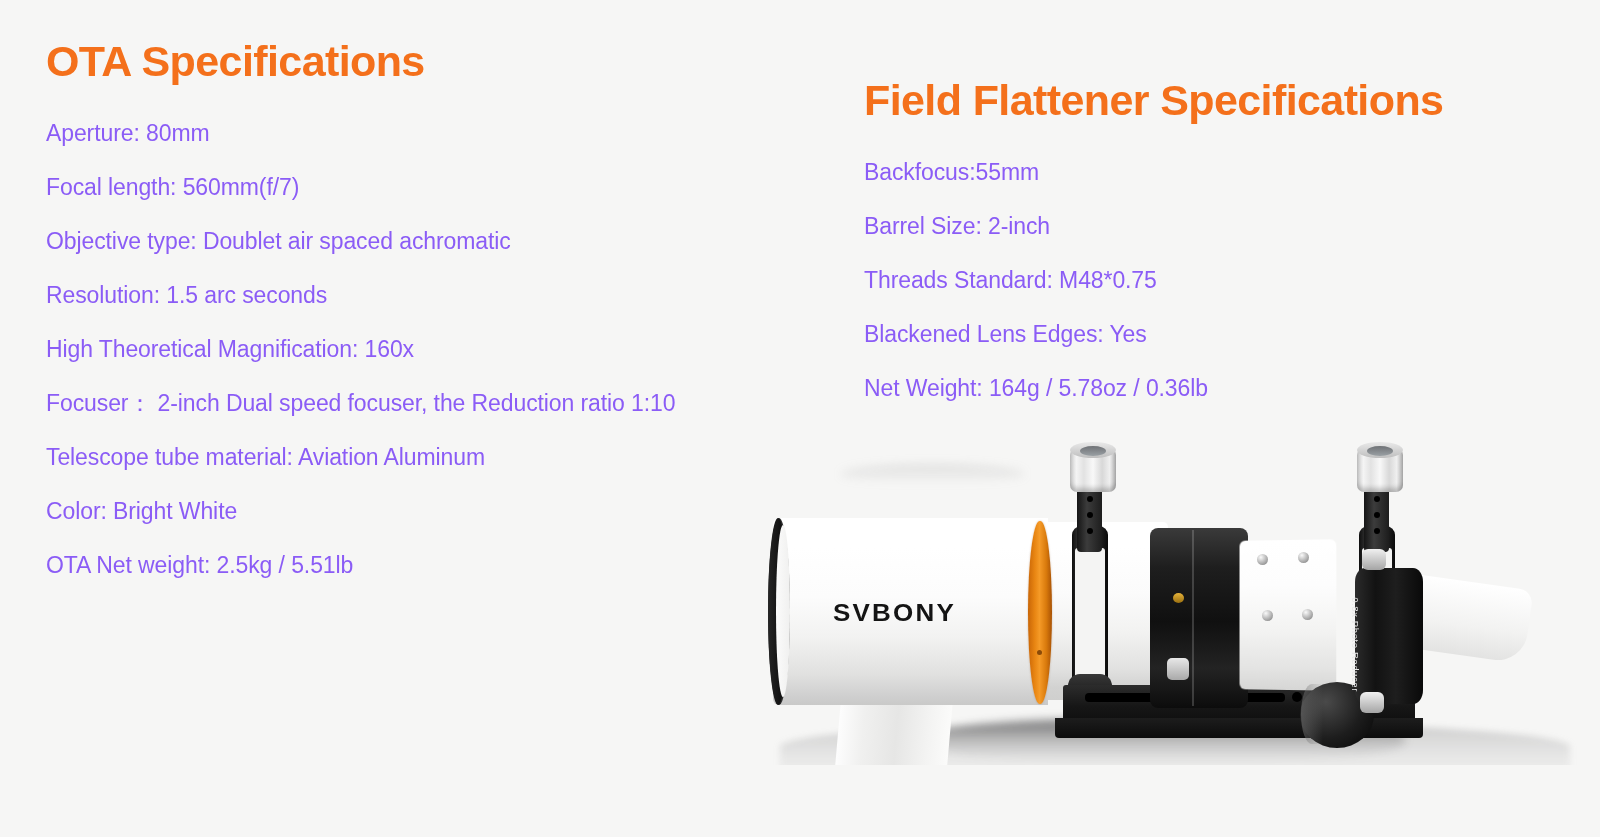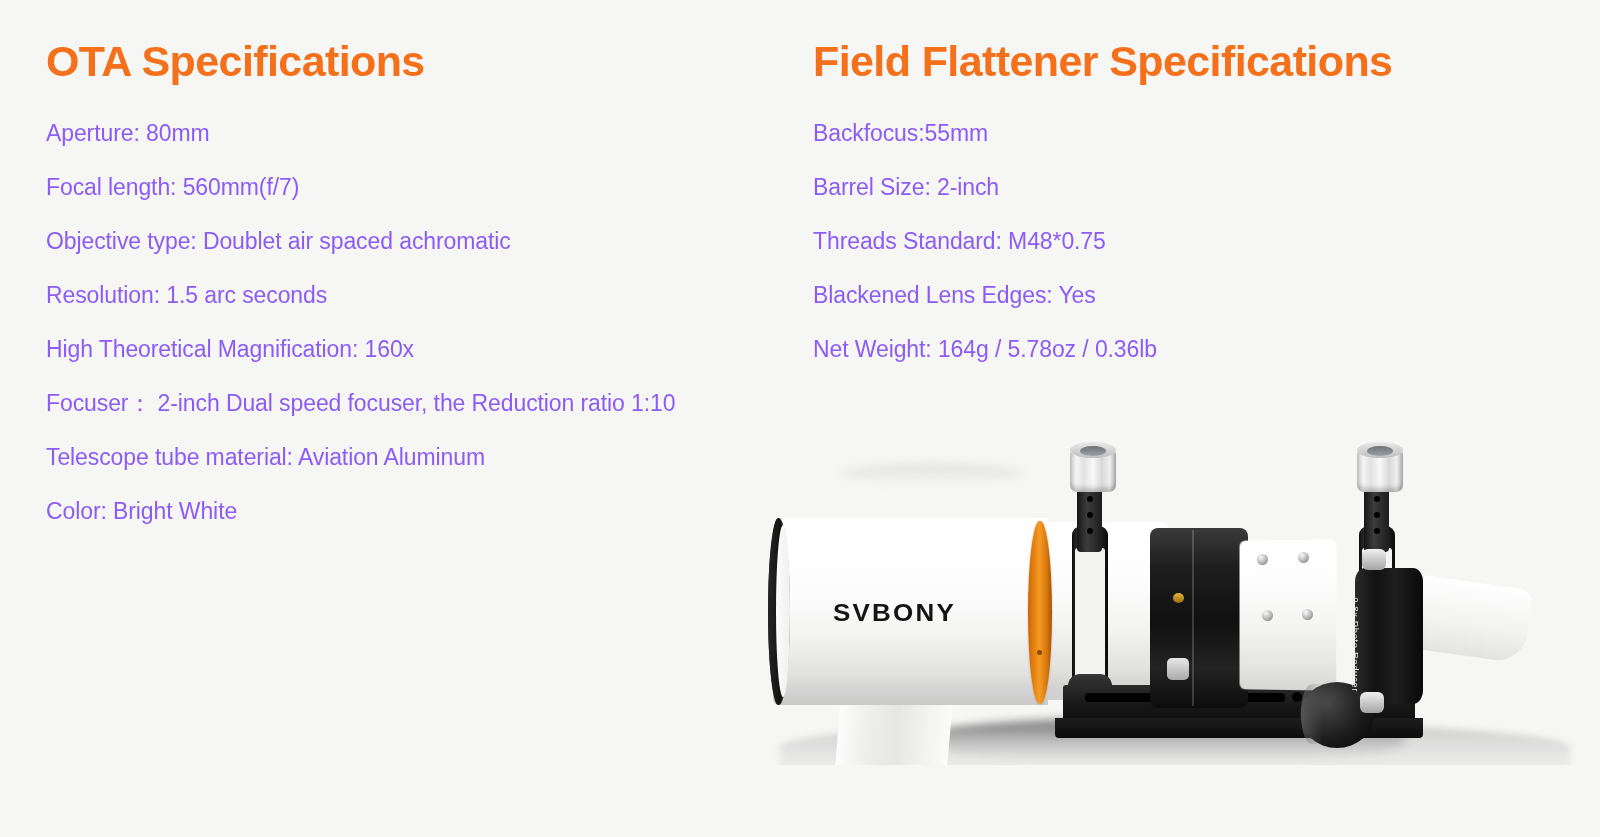--- a/index.html
+++ b/index.html
@@ -18,21 +18,21 @@
     background: #f6f6f5;
     overflow: hidden;
   }
 
   
   .spec-col {
     position: absolute;
     top: 40px;
   }
   #col-left  { left: 46px; width: 780px; }
-  #col-right { left: 813px; width: 720px; }
+  #col-right { left: 864px; width: 720px; margin-top: 39px; }
 
   .spec-title {
     font-size: 43px;
     font-weight: bold;
     color: #f4701b;
     letter-spacing: -0.6px;
     line-height: 1.0;
     margin: 0 0 23px 0;
     white-space: nowrap;
   }
@@ -455,20 +455,21 @@
     <h2 class="spec-title">OTA Specifications</h2>
     <ul class="spec-list">
       <li>Aperture: 80mm</li>
       <li>Focal length: 560mm(f/7)</li>
       <li>Objective type: Doublet air spaced achromatic</li>
       <li>Resolution: 1.5 arc seconds</li>
       <li>High Theoretical Magnification: 160x</li>
       <li>Focuser：  2-inch Dual speed focuser, the Reduction ratio 1:10</li>
       <li>Telescope tube material: Aviation Aluminum</li>
       <li>Color: Bright White</li>
+      <li>OTA Net weight: 2.5kg / 5.51lb</li>
     </ul>
   </div>
 
   <div class="spec-col" id="col-right">
     <h2 class="spec-title">Field Flattener Specifications</h2>
     <ul class="spec-list">
       <li>Backfocus:55mm</li>
       <li>Barrel Size: 2-inch</li>
       <li>Threads Standard: M48*0.75</li>
       <li>Blackened Lens Edges: Yes</li>

